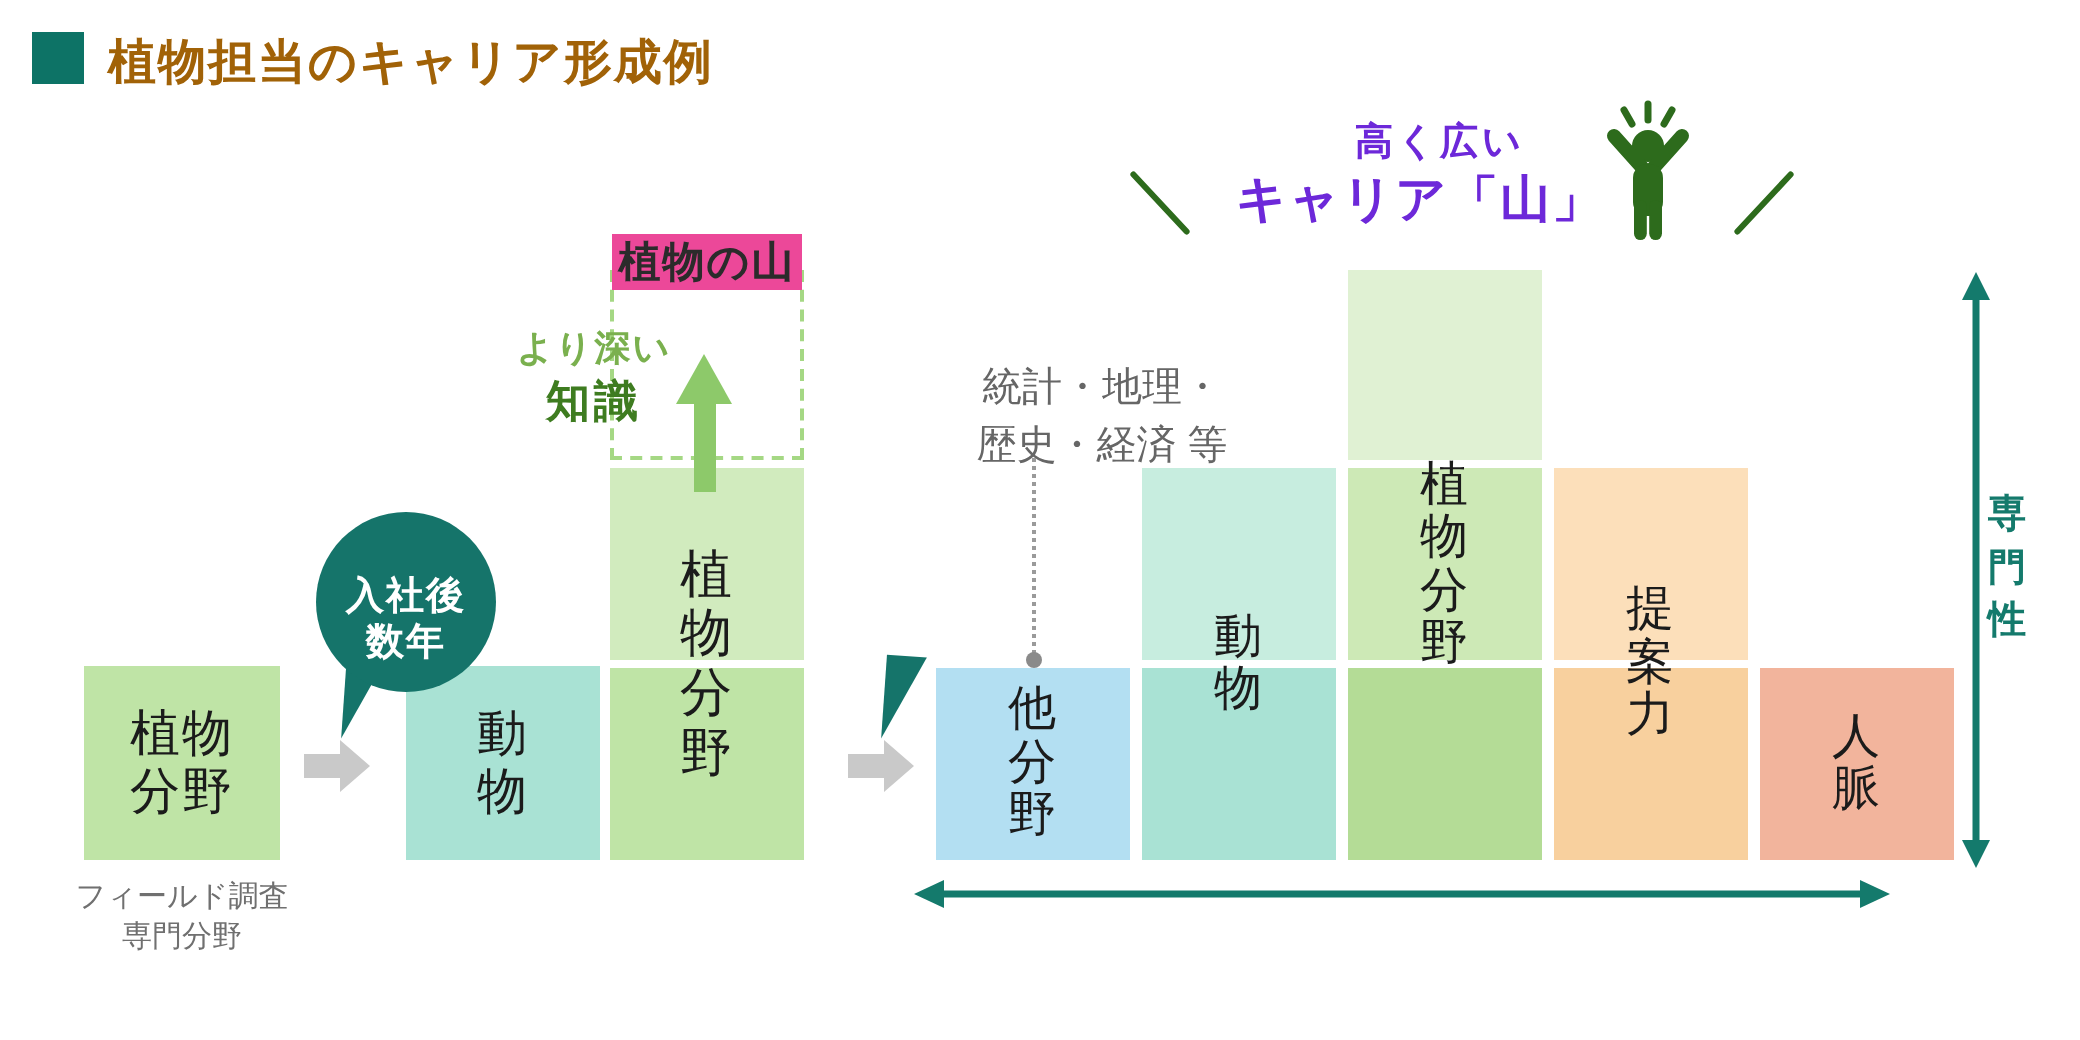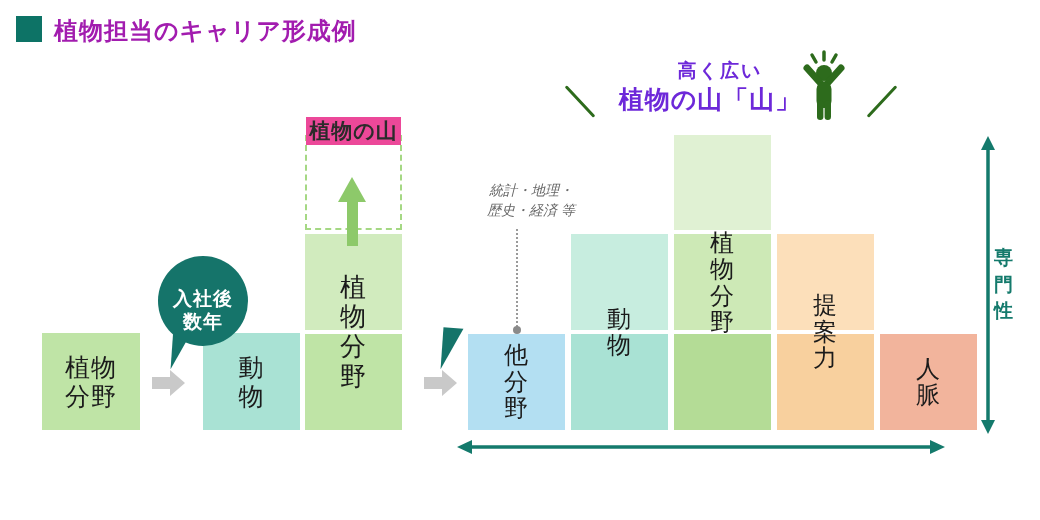--- a/index.html
+++ b/index.html
@@ -4,21 +4,21 @@
 <style>
   html,body{margin:0;padding:0;background:#fff;}
   body{font-family:"Liberation Sans","DejaVu Sans",sans-serif;}
   .stage{position:relative;width:1040px;height:520px;background:#fff;overflow:hidden;}
   .abs{position:absolute;}
   .prel{white-space:pre-line;}
   .center{text-align:center;}
   .flexc{display:flex;align-items:center;justify-content:center;}
 
   .title-square{left:16px;top:16px;width:26px;height:26px;background:#0d7366;}
-  .page-title{left:54px;top:15px;font-size:24px;font-weight:700;color:#a21caf;letter-spacing:1px;}
+  .page-title{left:54px;top:15px;font-size:24px;font-weight:700;color:#a16207;letter-spacing:1px;}
 
   .hdr-green{color:#6d28d9;font-weight:700;}
   .hdr-line1{left:575px;top:58px;width:290px;font-size:19px;letter-spacing:2px;}
   .hdr-line2{left:555px;top:83px;width:310px;font-size:25px;letter-spacing:1px;}
   .slash{width:42px;height:3px;background:#2d6b1c;border-radius:2px;}
   .slash-left{left:559px;top:100px;transform:rotate(47deg);}
   .slash-right{left:861px;top:100px;transform:rotate(-47deg);}
 
   .base-label{left:42px;top:282px;width:98px;font-size:22px;font-weight:700;color:#3a3a3a;letter-spacing:2px;}
   .box{box-sizing:border-box;}
@@ -41,61 +41,63 @@
   .dashed-box{left:305px;top:135px;width:97px;height:95px;border:2px dashed #a5d884;background:#fff;}
   .blockA{left:305px;top:234px;width:97px;height:96px;background:#d1ebbe;}
   .blockB{left:305px;top:334px;width:97px;height:96px;background:#bfe4a6;}
   .bar2-label{left:305px;top:234px;width:97px;height:196px;z-index:2;}
   .up-arrow-head{left:338px;top:177px;width:0;height:0;border-left:14px solid transparent;border-right:14px solid transparent;border-bottom:25px solid #8dc96a;z-index:3;}
   .up-arrow-stem{left:347px;top:200px;width:11px;height:46px;background:#8dc96a;z-index:3;}
   .deeper{left:250px;top:162px;width:94px;z-index:4;}
   .deeper-1{display:block;font-size:18px;font-weight:700;color:#7ab04e;letter-spacing:1px;}
   .deeper-2{display:block;font-size:22px;font-weight:700;color:#3e7c20;letter-spacing:2px;}
 
-  .note{left:452px;top:180px;width:158px;font-size:14px;line-height:1.45;color:#666;font-style:italic;}
+  .note{left:472px;top:180px;width:158px;font-size:20px;line-height:1.45;color:#666;}
   .dotted-line{left:516px;top:229px;width:0;height:98px;border-left:2px dotted #9a9a9a;}
   .dot{left:513px;top:326px;width:8px;height:8px;border-radius:50%;background:#8a8a8a;}
 
   .bar-block{width:97px;}
   .bar-label-box{width:97px;z-index:2;}
 
   .axis-label{color:#147a6c;font-weight:700;}
   .y-axis-label{left:994px;top:245px;font-size:19px;line-height:1.4;letter-spacing:1px;}
   .x-axis-label{left:578px;top:455px;width:250px;font-size:19px;letter-spacing:2px;}
 </style>
 </head>
 <body>
 
 <div class="stage">
 
   <div class="abs title-square"></div>
   <div class="abs page-title">植物担当のキャリア形成例</div>
 
   <div class="abs hdr-green hdr-line1 center">高く広い</div>
-  <div class="abs hdr-green hdr-line2 center">植物の山「山」</div>
+  <div class="abs hdr-green hdr-line2 center">キャリア「山」</div>
   <div class="abs slash slash-left"></div>
   <div class="abs slash slash-right"></div>
   <svg class="abs" style="left:797px;top:50px;" width="54" height="72" viewBox="0 0 54 72">
     <g fill="#2d6b1c" stroke="#2d6b1c">
       <path d="M27 2 V10" fill="none" stroke-width="3.5" stroke-linecap="round"></path>
       <path d="M15 5 L19 12" fill="none" stroke-width="3.5" stroke-linecap="round"></path>
       <path d="M39 5 L35 12" fill="none" stroke-width="3.5" stroke-linecap="round"></path>
       <circle cx="27" cy="23" r="8" stroke="none"></circle>
       <path d="M27 37 L10 18" fill="none" stroke-width="7" stroke-linecap="round"></path>
       <path d="M27 37 L44 18" fill="none" stroke-width="7" stroke-linecap="round"></path>
       <rect x="19.5" y="32" width="15" height="26" rx="7" stroke="none"></rect>
       <rect x="20" y="50" width="6.4" height="20" rx="3.2" stroke="none"></rect>
       <rect x="27.6" y="50" width="6.4" height="20" rx="3.2" stroke="none"></rect>
     </g>
   </svg>
 
   <div class="abs box box1 flexc">
     <div class="box-label prel center">植物
 分野</div>
   </div>
+  <div class="abs caption prel center">フィールド調査
+専門分野</div>
 
   <svg class="abs" style="left:152px;top:368px;" width="34" height="30" viewBox="0 0 34 30">
     <polygon points="0,9 18,9 18,2 33,15 18,28 18,21 0,21" fill="#c9c9c9"></polygon>
   </svg>
   <div class="abs tail tail1"></div>
   <div class="abs bubble bubble1 flexc">
     <div class="bubble-text prel center" style="font-size:19px;margin-top:20px;">入社後
 数年</div>
   </div>
 
@@ -112,20 +114,22 @@
   <div class="abs blockB"></div>
   <div class="abs bar2-label flexc">
     <div class="box-label prel center" style="font-size:26px;">植
 物
 分
 野</div>
   </div>
   <div class="abs up-arrow-head"></div>
   <div class="abs up-arrow-stem"></div>
   <div class="abs deeper center">
+    <span class="deeper-1">より深い</span>
+    <span class="deeper-2">知識</span>
   </div>
 
   <div class="abs note prel center">統計・地理・
 歴史・経済 等</div>
   <div class="abs dotted-line"></div>
   <div class="abs dot"></div>
   <svg class="abs" style="left:424px;top:368px;" width="34" height="30" viewBox="0 0 34 30">
     <polygon points="0,9 18,9 18,2 33,15 18,28 18,21 0,21" fill="#c9c9c9"></polygon>
   </svg>
   <div class="abs tail tail2"></div>

